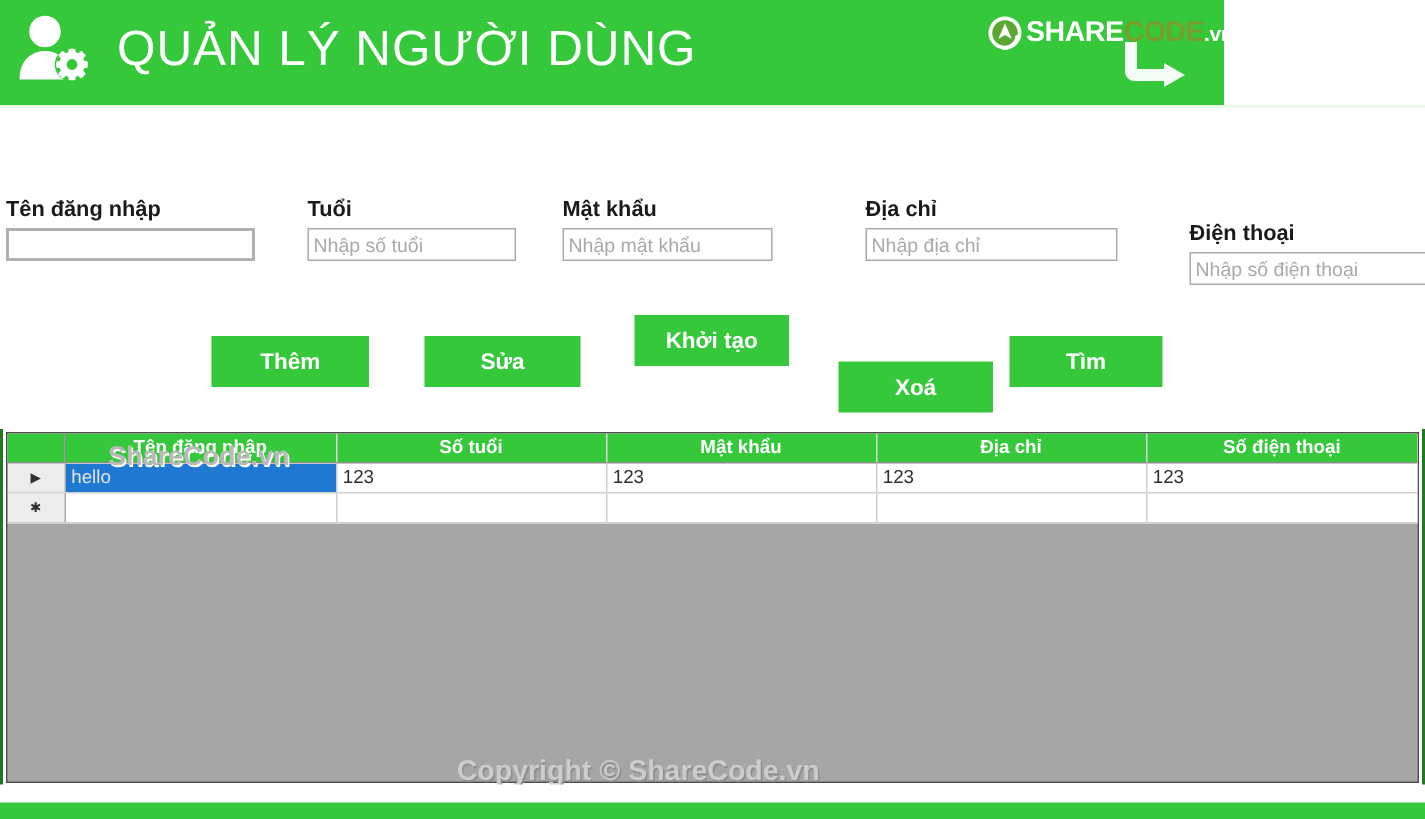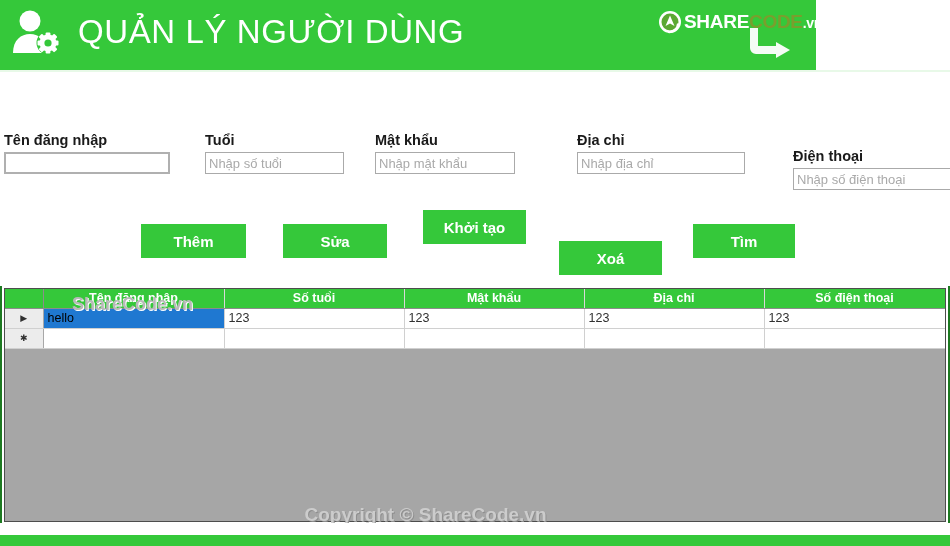--- a/index.html
+++ b/index.html
@@ -160,21 +160,21 @@
     width: 38px;
     background: #ececec;
     border-right: 1px solid #a8a8a8;
     text-align: center;
     color: #303030;
     font-size: 9px;
     padding: 0;
   }
   .grid-table tr.selected td.cell-sel {
     background: #1f78d1;
-    color: #000000;
+    color: #e5e5e5;
   }
   .grid-filler {
     position: absolute;
     left: 0; top: 62px;
     width: 940px; height: 170px;
     background: #a6a6a6;
   }
 
   
   .wm-grid {
@@ -294,21 +294,21 @@
 
     <div class="field" style="left:773px; top:76px;margin-left:20px;">
       <label class="field-label">Điện thoại</label>
       <input class="field-input" style="width: 168px;" type="text" placeholder="Nhập số điện thoại">
     </div>
 
     <button class="btn" style="left:141px; top:152px; width:105px;">Thêm</button>
     <button class="btn" style="left:283px; top:152px; width:104px;">Sửa</button>
     <button class="btn" style="left:423px; top:138px; width:103px;">Khởi tạo</button>
     <button class="btn" style="left:559px; top:169px; width:103px;">Xoá</button>
-    <button class="btn" style="left:693px; top:152px; width:102px;text-align:center;">Tìm</button>
+    <button class="btn" style="left:673px; top:152px; width:102px;text-align:center;">Tìm</button>
   </div>
 
   <div class="grid-wrap">
     <div class="grid-filler"></div>
     <table class="grid-table">
       <colgroup>
         <col style="width:38px">
           <col style="width:181px">
           <col style="width:180px">
         <col style="width:180px">

